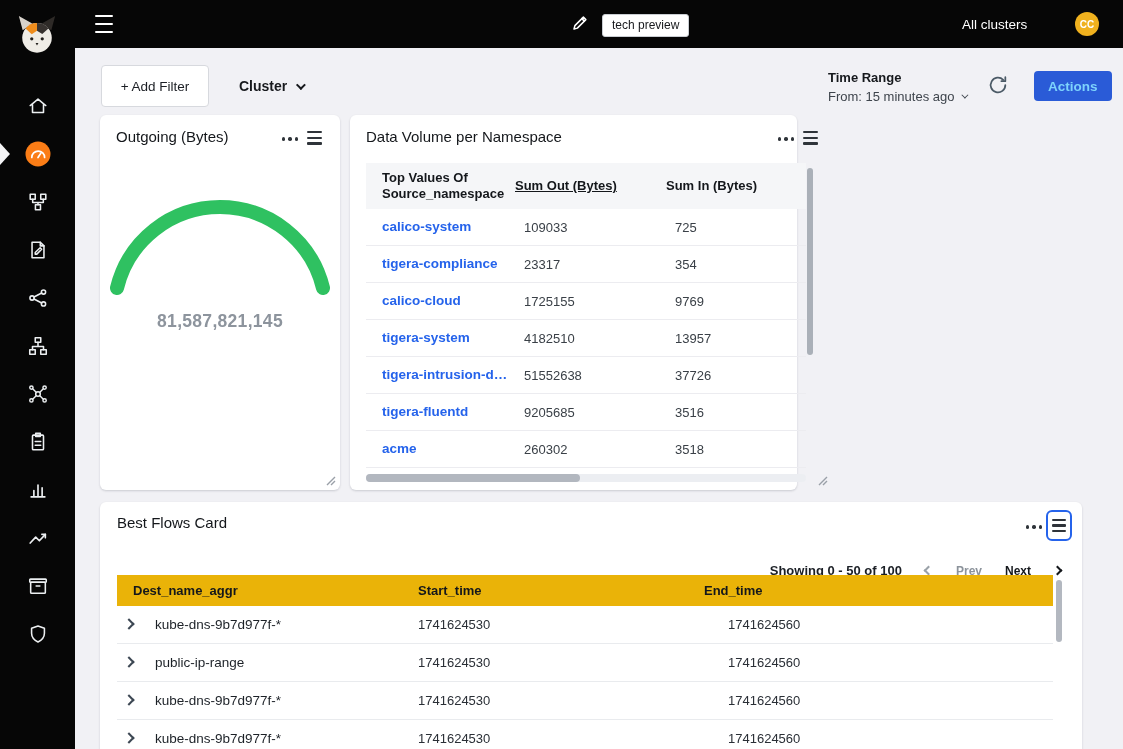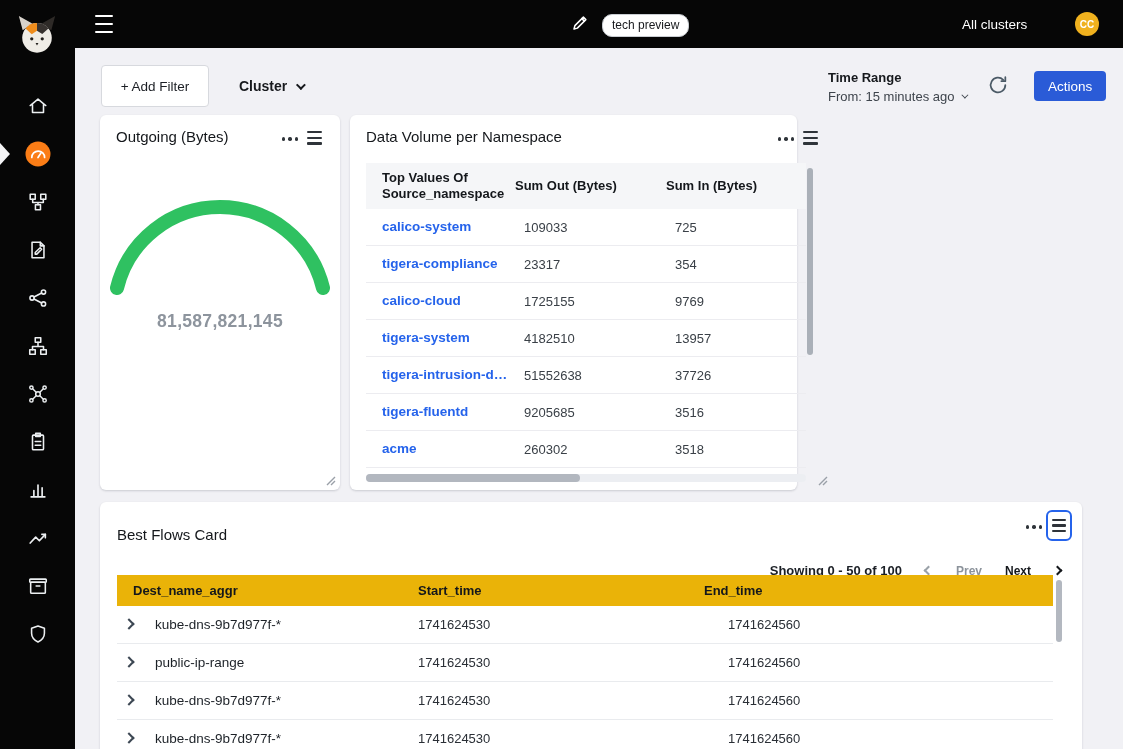--- a/index.html
+++ b/index.html
@@ -6,21 +6,21 @@
   html,body { width:1123px; height:749px; }
   body { font-family:"Liberation Sans", sans-serif; background:#f1f1f5; }
   .screen { position:relative; width:1123px; height:749px; overflow:hidden; background:#f1f1f5; }
 
   
   .topbar { position:absolute; left:75px; top:0; width:1048px; height:48px; background:#060606; z-index:3; }
   .hamburger { position:absolute; left:20px; top:15px; width:20px; height:18px; background:none; border:none; cursor:pointer; display:flex; flex-direction:column; justify-content:space-between; }
   .hamburger span { display:block; width:18px; height:2.4px; background:#fff; border-radius:1px; }
   .page-title { position:absolute; left:60px; top:0; line-height:48px; color:#fff; font-size:22px; font-weight:700; letter-spacing:.2px; white-space:nowrap; }
   .edit-btn { position:absolute; left:495px; top:14px; width:20px; height:20px; background:none; border:none; cursor:pointer; }
-  .badge { position:absolute; left:527px; top:14px; background:#ffffff; color:#17191d; font-size:12px; line-height:1; padding:4px 9px 5px; border-radius:10px; border:1px solid #c9cdd2; white-space:nowrap; }
+  .badge { position:absolute; left:527px; top:14px; background:#ffffff; color:#17191d; font-size:12px; line-height:1; padding:4px 9px 5px; border-radius:3px; border:1px solid #c9cdd2; white-space:nowrap; }
   .clusters-btn { position:absolute; left:887px; top:0; height:48px; background:none; border:none; color:#fff; font-size:13.5px; cursor:pointer; font-family:inherit; }
   .avatar { position:absolute; left:1000px; top:12px; width:24px; height:24px; border-radius:50%; background:#f0b11e; color:#fff; font-size:10px; font-weight:700; display:flex; align-items:center; justify-content:center; cursor:pointer; }
 
   
   .sidebar { position:absolute; left:0; top:0; width:75px; height:749px; background:#060606; z-index:4; }
   .logo { position:absolute; left:16px; top:12px; }
   .nav { position:absolute; left:0; top:82px; width:75px; }
   .nav-item { position:relative; width:75px; height:48px; display:flex; align-items:center; justify-content:center; color:#eceff1; cursor:pointer; }
   .nav-item svg { display:block; }
   .active-notch { position:absolute; left:0; top:13px; width:0; height:0; border-top:11px solid transparent; border-bottom:11px solid transparent; border-left:10px solid #f4f4f6; }
@@ -31,21 +31,21 @@
 
   
   .add-filter { position:absolute; left:26px; top:17px; width:108px; height:42px; background:#fff; border:1px solid #d7d9de; border-radius:4px; font-size:13.5px; color:#1b1e24; cursor:pointer; font-family:inherit; }
   .cluster-dd { position:absolute; left:150px; top:17px; height:42px; background:none; border:none; display:flex; align-items:center; gap:9px; padding:0 14px; font-size:14px; font-weight:600; color:#17191d; cursor:pointer; font-family:inherit; }
   .chev { display:inline-block; width:7px; height:7px; border-right:2px solid currentColor; border-bottom:2px solid currentColor; transform:rotate(45deg) translateY(-2px); }
   .time-range { position:absolute; left:753px; top:22px; }
   .time-range-label { display:block; font-size:13px; font-weight:700; color:#15181c; }
   .time-range-value { display:flex; align-items:center; gap:7px; margin-top:4px; font-size:13px; color:#3e444c; background:none; border:none; cursor:pointer; font-family:inherit; }
   .time-range-value .chev { width:5px; height:5px; border-width:1.6px; }
   .refresh-btn { position:absolute; left:911px; top:26px; width:24px; height:24px; background:none; border:none; color:#4b5a66; cursor:pointer; }
-  .actions-btn { position:absolute; left:959px; top:23px; height:30px; padding:0 14px; background:#2a5bd7; color:#ffffff; border:none; border-radius:4px; font-size:13.5px; font-weight:400; cursor:pointer; font-family:inherit; }
+  .actions-btn { position:absolute; left:959px; top:23px; height:30px; padding:0 14px; background:#2a5bd7; color:#7dd3fc; border:none; border-radius:4px; font-size:13.5px; font-weight:700; cursor:pointer; font-family:inherit; }
 
   
   .card { position:absolute; background:#fff; border-radius:6px; box-shadow:0 1px 2px rgba(16,24,40,.10), 0 1px 3px rgba(16,24,40,.07); }
   .card-title { position:absolute; left:16px; top:13px; font-size:15px; font-weight:400; color:#14171b; white-space:nowrap; }
   .dots { position:absolute; display:flex; gap:3px; align-items:center; background:none; border:none; cursor:pointer; height:10px; }
   .dots i { width:3.4px; height:3.4px; border-radius:50%; background:#2f343a; }
   .drag { position:absolute; display:flex; flex-direction:column; gap:3.5px; background:none; border:none; cursor:grab; }
   .drag i { width:15px; height:2.2px; background:#2f343a; border-radius:1px; }
   .resize-handle { position:absolute; width:10px; height:10px; cursor:nwse-resize; }
 
@@ -55,21 +55,21 @@
   .gauge-svg { position:absolute; left:0; top:0; }
   .gauge-value { position:absolute; left:0; top:196px; width:100%; text-align:center; font-size:17.5px; font-weight:700; color:#8d949d; letter-spacing:.3px; }
 
   .card-ns { left:275px; top:67px; width:447px; height:375px; }
   .card-ns .dots { left:428px; top:19px; }
   .card-ns .drag { left:453px; top:16px; }
   .ns-table { position:absolute; left:16px; top:48px; width:440px; }
   .ns-head { position:relative; height:46px; background:#f5f6f8; }
   .ns-head span { position:absolute; font-size:13px; font-weight:700; color:#14171b; }
   .ns-h1 { left:16px; top:7px; width:122px; line-height:1.25; }
-  .ns-h2 { left:149px; top:15px; }
+  .ns-h2 { left:149px; top:15px;text-decoration:underline; }
   .ns-h3 { left:300px; top:15px; }
   .ns-row { position:relative; height:37px; border-bottom:1px solid #ececf0; }
   .ns-row a { position:absolute; left:16px; top:10px; font-size:13.5px; font-weight:600; color:#2563eb; text-decoration:none; cursor:pointer; white-space:nowrap; }
   .ns-row .v1 { position:absolute; left:158px; top:11px; font-size:13px; color:#3a4047; }
   .ns-row .v2 { position:absolute; left:309px; top:11px; font-size:13px; color:#3a4047; }
   .ns-vscroll { position:absolute; left:457px; top:53px; width:6px; height:187px; background:#aab0b8; border-radius:3px; cursor:pointer; }
   .ns-hscroll { position:absolute; left:16px; top:359px; width:440px; height:8px; background:#eceef2; border-radius:4px; }
   .ns-hthumb { position:absolute; left:0; top:0; width:214px; height:8px; background:#b2b7bf; border-radius:4px; cursor:pointer; }
 
   .card-flows { left:25px; top:454px; width:982px; height:310px; }
@@ -321,21 +321,21 @@
       <div class="ns-vscroll"></div>
       <div class="ns-hscroll">
           <div class="ns-hthumb"></div>
         </div>
       <svg class="resize-handle" style="left:468px; top:361px;" width="10" height="10" viewBox="0 0 10 10">
           <path d="M1 9 9 1M5 9 9 5" stroke="#9aa0a8" stroke-width="1.4"></path>
         </svg>
     </section>
 
     <section class="card card-flows">
-      <h2 class="card-title" style="top:24px; left:17px;">Best Flows Card</h2>
+      <h2 class="card-title" style="top:12px; left:17px;">Best Flows Card</h2>
       <button class="dots">
           <i></i>
           <i></i>
           <i></i>
         </button>
       <button class="drag-focus">
           <i></i>
           <i></i>
           <i></i>
         </button>

